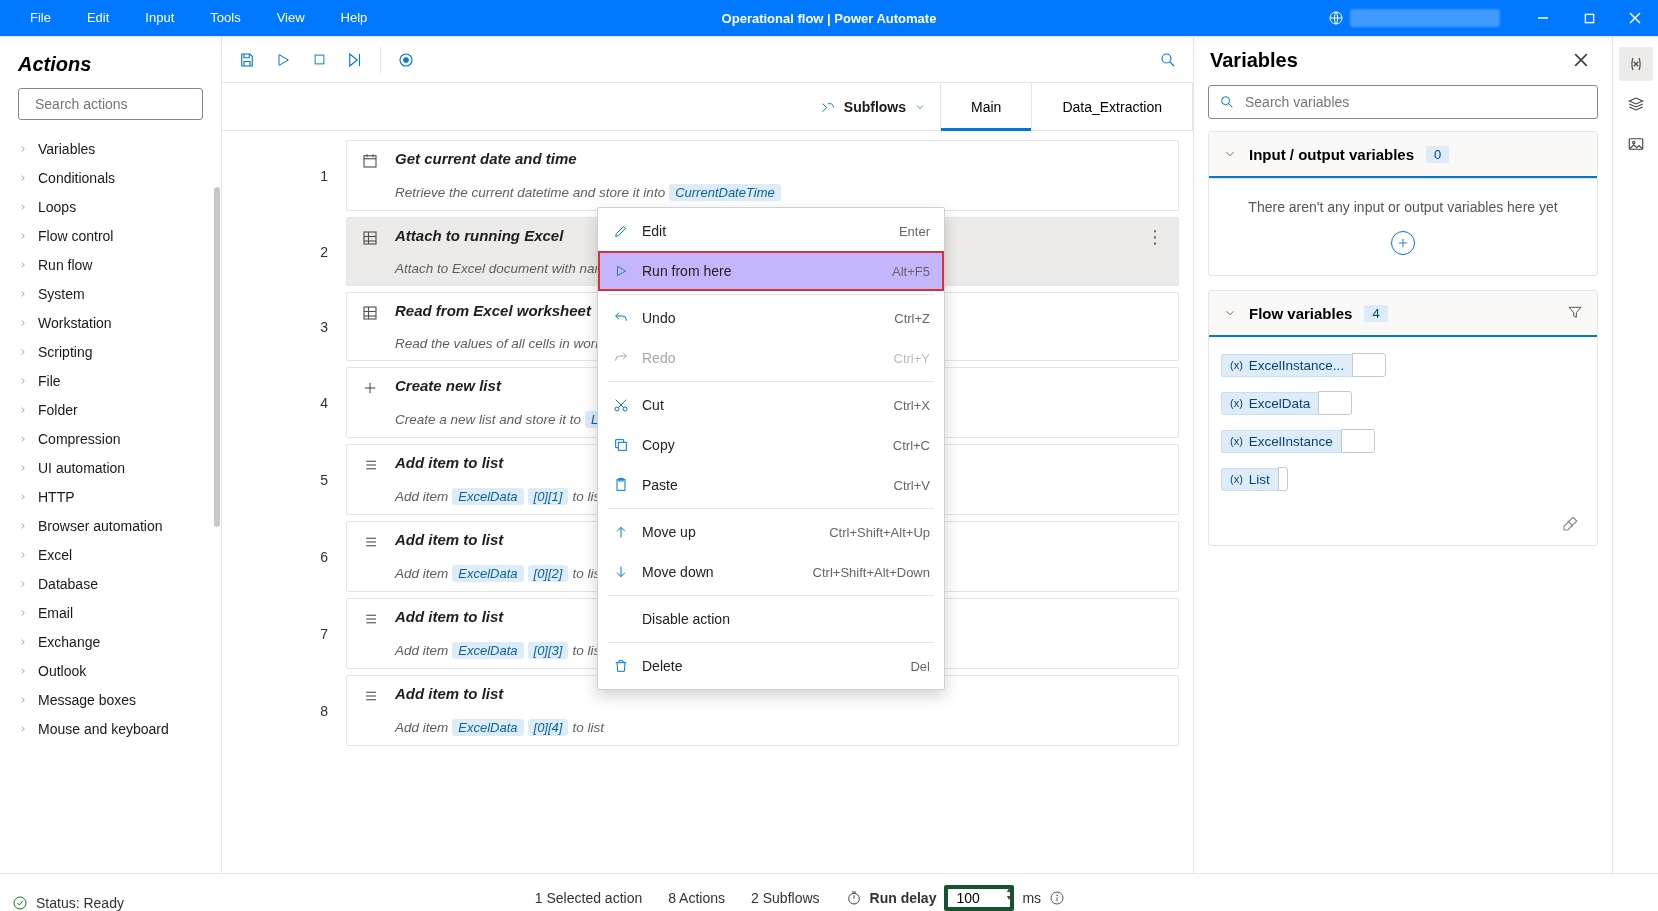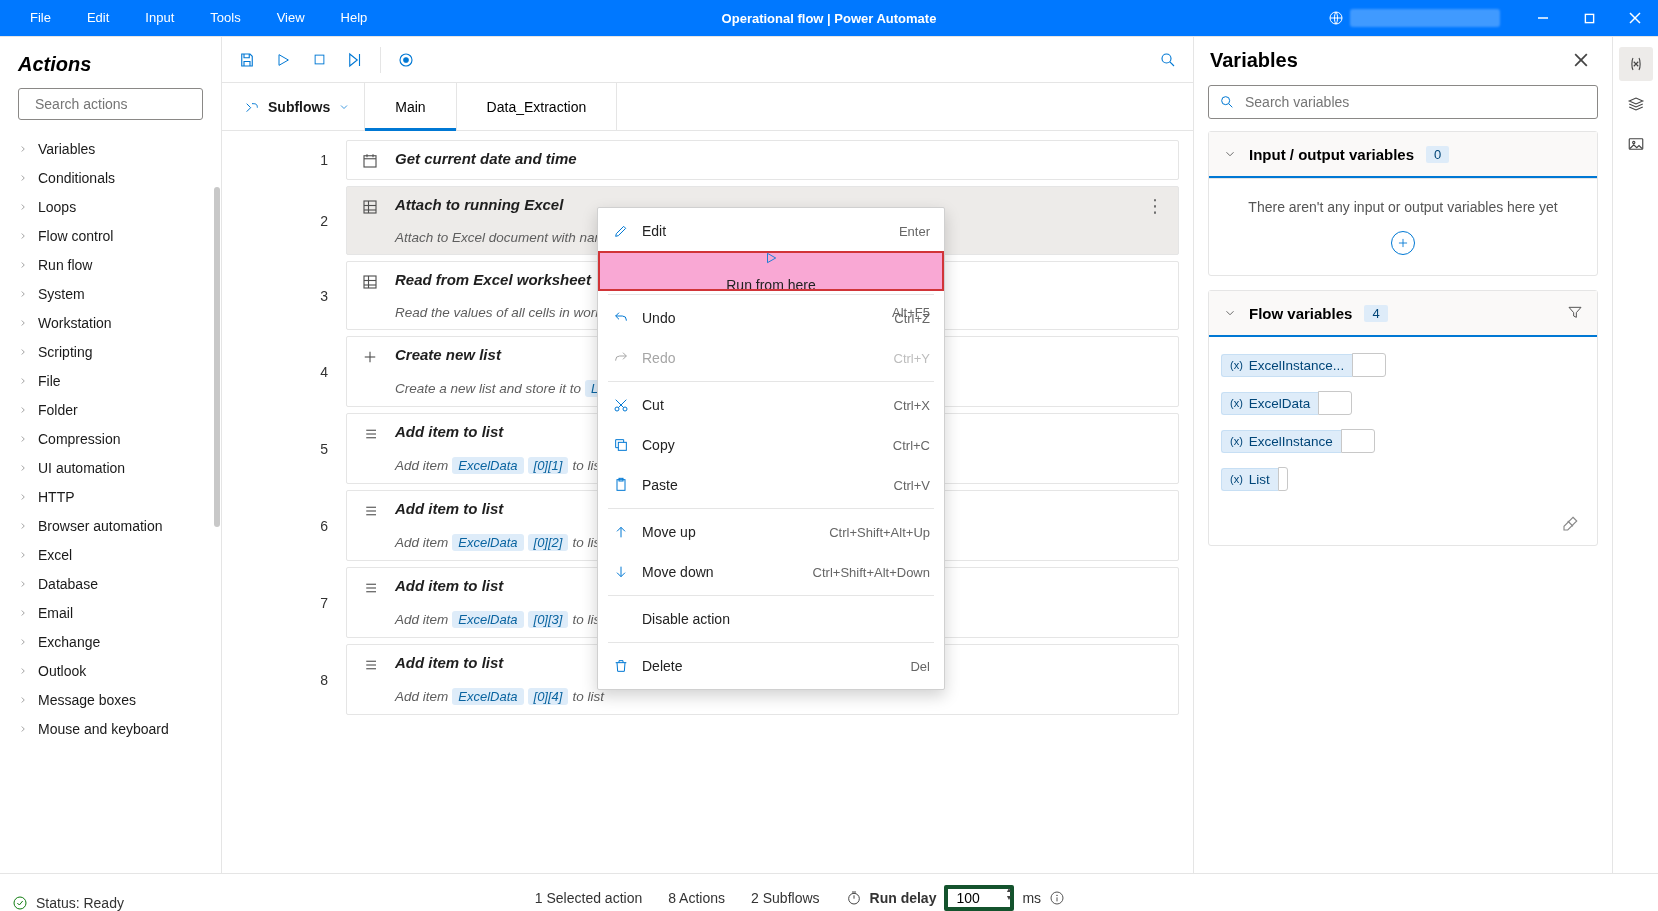--- a/index.html
+++ b/index.html
@@ -31,21 +31,21 @@
 .vscroll-ind { position: absolute; right: 1px; top: 150px; width: 6px; height: 340px; background: #c8c8c8; border-radius: 3px; }
 
 
 .designer { flex: 1; display: flex; flex-direction: column; min-width: 0; border-right: 1px solid #e5e5e5; }
 .toolbar { height: 46px; border-bottom: 1px solid #e5e5e5; display: flex; align-items: center; padding: 0 8px; gap: 2px; }
 .tbtn { width: 34px; height: 34px; display: flex; align-items: center; justify-content: center; cursor: pointer; border-radius: 3px; }
 .tbtn svg { stroke: #0078d4; fill: none; }
 .tsep { width: 1px; height: 26px; background: #e5e5e5; margin: 0 6px; }
 .search-btn { margin-left: auto; }
 
-.subflow-tabs { height: 48px; border-bottom: 1px solid #e5e5e5; display: flex; align-items: stretch; padding-left: 8px; }
+.subflow-tabs { height: 48px; border-bottom: 1px solid #e5e5e5; display: flex; align-items: stretch; padding-left: 8px; justify-content: flex-end; }
 .subflow-picker { display: flex; align-items: center; gap: 8px; padding: 0 14px; color: #1a1a1a; font-size: 14px; font-weight: 600; cursor: pointer; }
 .subflow-picker svg { stroke: #0078d4; }
 .tab { display: flex; align-items: center; padding: 0 30px; font-size: 14px; border-right: 1px solid #e5e5e5; border-left: 1px solid #e5e5e5; cursor: pointer; position: relative; }
 .tab + .tab { border-left: none; }
 .tab.active { font-weight: 400; }
 .tab.active::after { content: ""; position: absolute; left: 0; right: 0; bottom: -1px; height: 3px; background: #0078d4; }
 
 .flow-body { flex: 1; display: flex; min-height: 0; position: relative; }
 .step-col { flex: 1; padding: 6px 14px 6px 28px; overflow-y: auto; position: relative; }
 .flow-row { display: flex; align-items: stretch; }
@@ -64,21 +64,21 @@
 
 .ctx-menu { position: absolute; top: 76px; left: 375px; width: 348px; background: #fff; border: 1px solid #d0d0d0; box-shadow: 0 6px 16px rgba(0,0,0,.18); padding: 3px 0; border-radius: 2px; z-index: 50; }
 .ctx-item { height: 40px; display: flex; align-items: center; padding: 0 14px; gap: 12px; font-size: 14px; color: #222; cursor: pointer; }
 .ctx-item.disabled { color: #a6a6a6; cursor: default; }
 .ctx-item .ci { width: 18px; display: flex; justify-content: center; }
 .ctx-item .ci svg { stroke: #0078d4; fill: none; }
 .ctx-item.disabled .ci svg { stroke: #a6a6a6; }
 .ctx-item .sc { margin-left: auto; color: #666; font-size: 13px; }
 .ctx-item.disabled .sc { color: #bdbdbd; }
 .ctx-sep { height: 1px; background: #e5e5e5; margin: 3px 10px; }
-.ctx-item.highlight { outline: 2px solid #d13438; outline-offset: -2px; background: #f9a8d4; z-index: 1; position: relative; flex-direction: column; }
+.ctx-item.highlight { outline: 2px solid #d13438; outline-offset: -2px; background: #c4b5fd; z-index: 1; position: relative; }
 
 
 .vars-panel { width: 418px; display: flex; flex-direction: column; }
 .vars-head { height: 46px; display: flex; align-items: center; padding: 0 16px; }
 .vars-head h2 { font-size: 20px; font-weight: 600; flex: 1; }
 .vars-head .closebtn { width: 30px; height: 30px; display: flex; align-items: center; justify-content: center; cursor: pointer; }
 .vars-search { margin: 2px 14px 12px; height: 34px; border: 1px solid #8a8886; border-radius: 3px; display: flex; align-items: center; gap: 10px; padding: 0 10px; }
 .vars-search svg { width: 16px; height: 16px; stroke: #0078d4; }
 .vars-search input { border: none; outline: none; flex: 1; font-size: 14px; background: transparent; }
 
@@ -365,20 +365,24 @@
               <div class="aicon">
                 <svg width="18" height="18" viewBox="0 0 24 24">
                   <rect x="4" y="5" width="16" height="15"></rect>
                   <line x1="4" y1="9" x2="20" y2="9"></line>
                   <line x1="8" y1="3" x2="8" y2="7"></line>
                   <line x1="16" y1="3" x2="16" y2="7"></line>
                 </svg>
               </div>
               <div class="ct">
                 <div class="t">Get current date and time</div>
+                <div class="d">
+                  <span>Retrieve the current datetime and store it into</span> 
+                  <span class="token">CurrentDateTime</span>
+                </div>
               </div>
             </div>
           </div>
           <div class="flow-row">
             <div class="num">2</div>
             <div class="action-card selected">
               <div class="aicon">
                 <svg width="18" height="18" viewBox="0 0 24 24">
                   <rect x="4" y="4" width="16" height="16"></rect>
                   <line x1="4" y1="10" x2="20" y2="10"></line>

